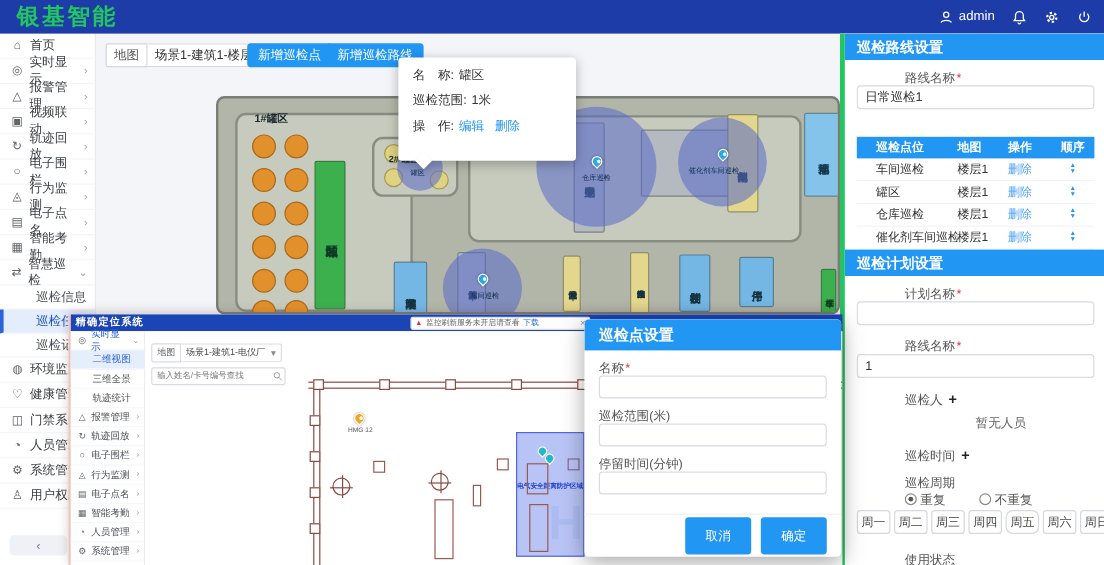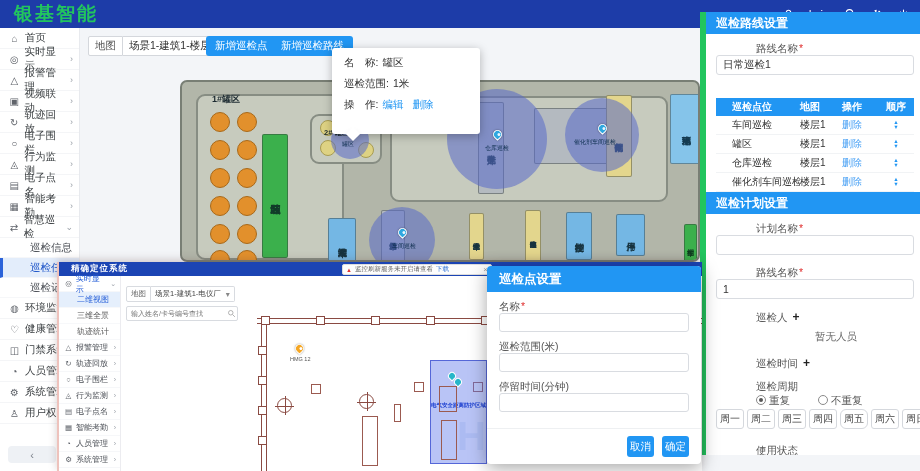--- a/index.html
+++ b/index.html
@@ -43,41 +43,41 @@
   .pin::after{content:"";position:absolute;left:2.5px;top:2.5px;width:3px;height:3px;border-radius:50%;background:#eaf7ff;}
   .pin-label{position:absolute;font-size:6px;color:#0b2d4d;white-space:nowrap;}
 
   
   .tooltip{position:absolute;left:332px;top:48px;width:148px;height:86px;background:#fff;border-radius:3px;box-shadow:0 2px 10px rgba(0,0,0,.28);z-index:30;padding:8px 12px;font-size:10.5px;color:#333;}
   .tooltip::after{content:"";position:absolute;left:16px;bottom:-5px;width:10px;height:10px;background:#fff;transform:rotate(45deg);box-shadow:3px 3px 6px rgba(0,0,0,.12);}
   .tt-row{display:flex;gap:4px;margin-bottom:7px;white-space:nowrap;}
   .tt-link{color:#2196f3;cursor:pointer;margin-right:5px;}
 
   
-  .right-panel{position:absolute;left:700px;top:12px;width:220px;height:443px;background:#fff;z-index:20;overflow:hidden;border-left:6px solid #22c55e;}
+  .right-panel{position:absolute;left:700px;top:28px;width:220px;height:443px;background:#fff;z-index:20;overflow:hidden;border-left:4px solid #22c55e;}
   .sec-hdr{position:absolute;left:0;width:220px;height:22px;background:#2196f3;color:#fff;font-size:12px;font-weight:bold;display:flex;align-items:center;padding-left:10px;}
   .fld-label{position:absolute;font-size:10.5px;color:#555;white-space:nowrap;padding-left:40px;}
   .req{color:#e03131;margin-left:1px;}
   .inp{position:absolute;left:10px;width:198px;height:20px;border:1px solid #d9dce1;border-radius:3px;font-size:10.5px;padding:0 6px;color:#333;background:#fff;}
   .hint{position:absolute;left:10px;font-size:9.5px;color:#666;white-space:nowrap;}
   .rtable{position:absolute;left:10px;width:198px;font-size:10px;color:#333;}
   .rt-head{display:flex;background:#2196f3;color:#fff;height:18px;align-items:center;font-weight:bold;}
   .rt-row{display:flex;height:19px;align-items:center;border-bottom:1px solid #f1f3f5;}
   .c1{width:84px;padding-left:16px;white-space:nowrap;overflow:hidden;} .c2{width:42px;} .c3{width:40px;} .c4{width:28px;display:flex;justify-content:center;}
   .del-link{color:#4da3f5;cursor:pointer;}
   .sort{display:flex;flex-direction:column;line-height:5px;font-size:5.5px;color:#2196f3;cursor:pointer;}
   .plus{font-weight:bold;color:#222;font-size:12px;margin-left:5px;cursor:pointer;}
   .radio{width:10px;height:10px;border:1px solid #8a8a8a;border-radius:50%;display:inline-block;position:relative;background:#fff;vertical-align:-1px;}
   .radio.checked::after{content:"";position:absolute;left:2px;top:2px;right:2px;bottom:2px;border-radius:50%;background:#555;}
   .day-btn{position:absolute;top:397px;width:28px;height:20px;border:1px solid #d5d8dd;border-radius:3px;background:#fff;font-size:10px;color:#444;display:flex;align-items:center;justify-content:center;cursor:pointer;}
 
   
   .sub-window{position:absolute;left:57px;top:262px;width:643px;height:209px;background:#fff;z-index:40;border-left:2px solid #eec2bc;box-shadow:0 -2px 8px rgba(90,60,60,.25);}
   .sw-header{position:absolute;left:0;top:0;width:643px;height:14px;background:#1b44b4;display:flex;align-items:center;}
-  .sw-title{color:#fff;font-size:8.5px;font-weight:bold;margin-left:12px;letter-spacing:1px;}
+  .sw-title{color:#fff;font-size:8.5px;font-weight:bold;margin-left:4px;letter-spacing:1px;}
   .sw-notice{position:absolute;left:283px;top:2px;width:150px;height:11px;background:#fdfdfd;border:1px solid #ddd;border-radius:2px;display:flex;align-items:center;gap:3px;padding:0 3px;font-size:6.5px;color:#666;}
   .sw-warn{color:#e03131;font-size:6px;}
   .sw-link{color:#2a6fd6;cursor:pointer;}
   .sw-x{color:#999;margin-left:auto;cursor:pointer;font-size:8px;}
   .sw-sidebar{position:absolute;left:0;top:14px;width:62px;height:195px;background:#fff;border-right:1px solid #ececf0;}
   .sw-item{height:16px;display:flex;align-items:center;gap:3px;padding-left:5px;font-size:8px;color:#4a4e55;border-bottom:1px solid #f6f7f9;cursor:pointer;}
   .sw-item .mi-icon{font-size:7.5px;width:9px;}
   .sw-item .mi-arrow{font-size:7px;margin-right:4px;}
   .sw-sub{height:16px;display:flex;align-items:center;padding-left:18px;font-size:8px;color:#555;border-bottom:1px solid #f7f8fa;cursor:pointer;}
   .sw-sub.active{background:#e5effc;color:#2b63d9;text-align:center;}
@@ -101,21 +101,21 @@
   .tpin{position:absolute;width:8px;height:8px;background:#26b6c9;border:1px solid #fff;border-radius:50% 50% 50% 0;transform:rotate(-45deg);}
   .zone-label{position:absolute;font-size:5.5px;color:#1b3fd0;white-space:nowrap;font-weight:bold;}
   .watermark{position:absolute;font-size:40px;font-weight:bold;color:rgba(100,140,220,.15);}
 
   
   .dialog{position:absolute;left:487px;top:266px;width:214px;height:198px;background:#fff;border-radius:4px;box-shadow:0 4px 18px rgba(0,0,0,.35);z-index:50;overflow:hidden;}
   .dlg-hdr{height:26px;background:#2196f3;color:#fff;font-size:12.5px;font-weight:bold;display:flex;align-items:center;padding-left:12px;}
   .dlg-label{position:absolute;left:12px;font-size:10.5px;color:#555;}
   .dlg-inp{position:absolute;left:12px;width:190px;height:19px;border:1px solid #d9dce1;border-radius:3px;font-size:10.5px;padding:0 6px;}
   .dlg-footer{position:absolute;left:0;bottom:0;width:214px;height:36px;border-top:1px solid #eef0f2;display:flex;align-items:center;justify-content:flex-end;gap:8px;padding-right:12px;}
-  .dlg-btn{height:21px;background:#2196f3;color:#fff;border:none;border-radius:3px;font-size:10.5px;padding:0 3px;cursor:pointer;}
+  .dlg-btn{height:31px;background:#2196f3;color:#fff;border:none;border-radius:3px;font-size:10.5px;padding:0 17px;cursor:pointer;}
 </style>
 </head>
 <body>
 
 <div id="app">
 
   <div class="main-header">
     <span class="logo">银基智能</span>
     <div class="hdr-right">
       <span class="hdr-user">

